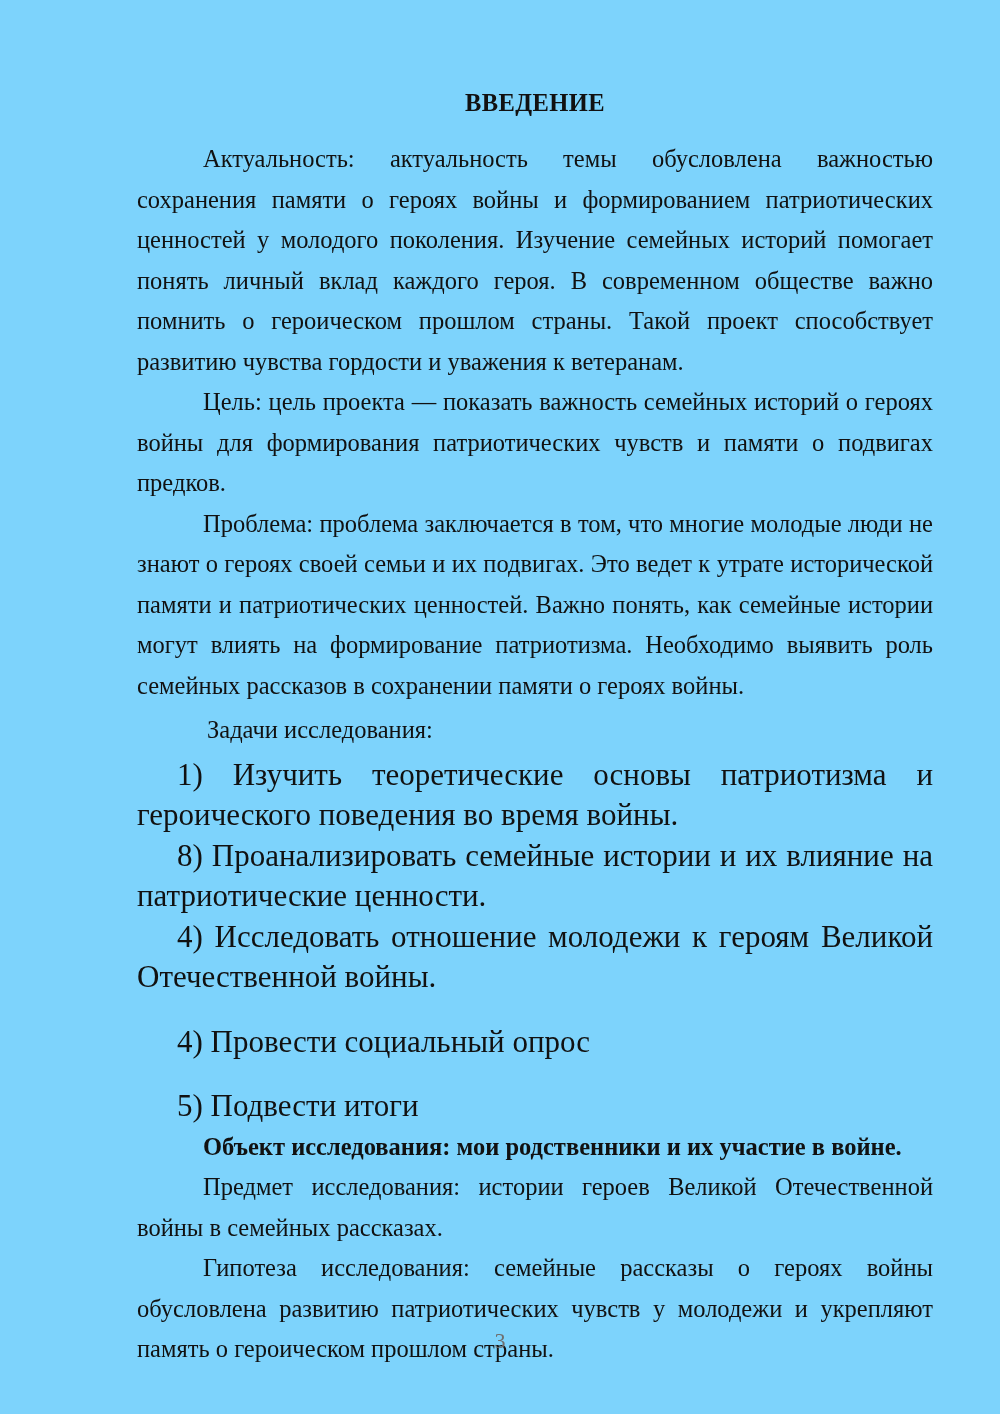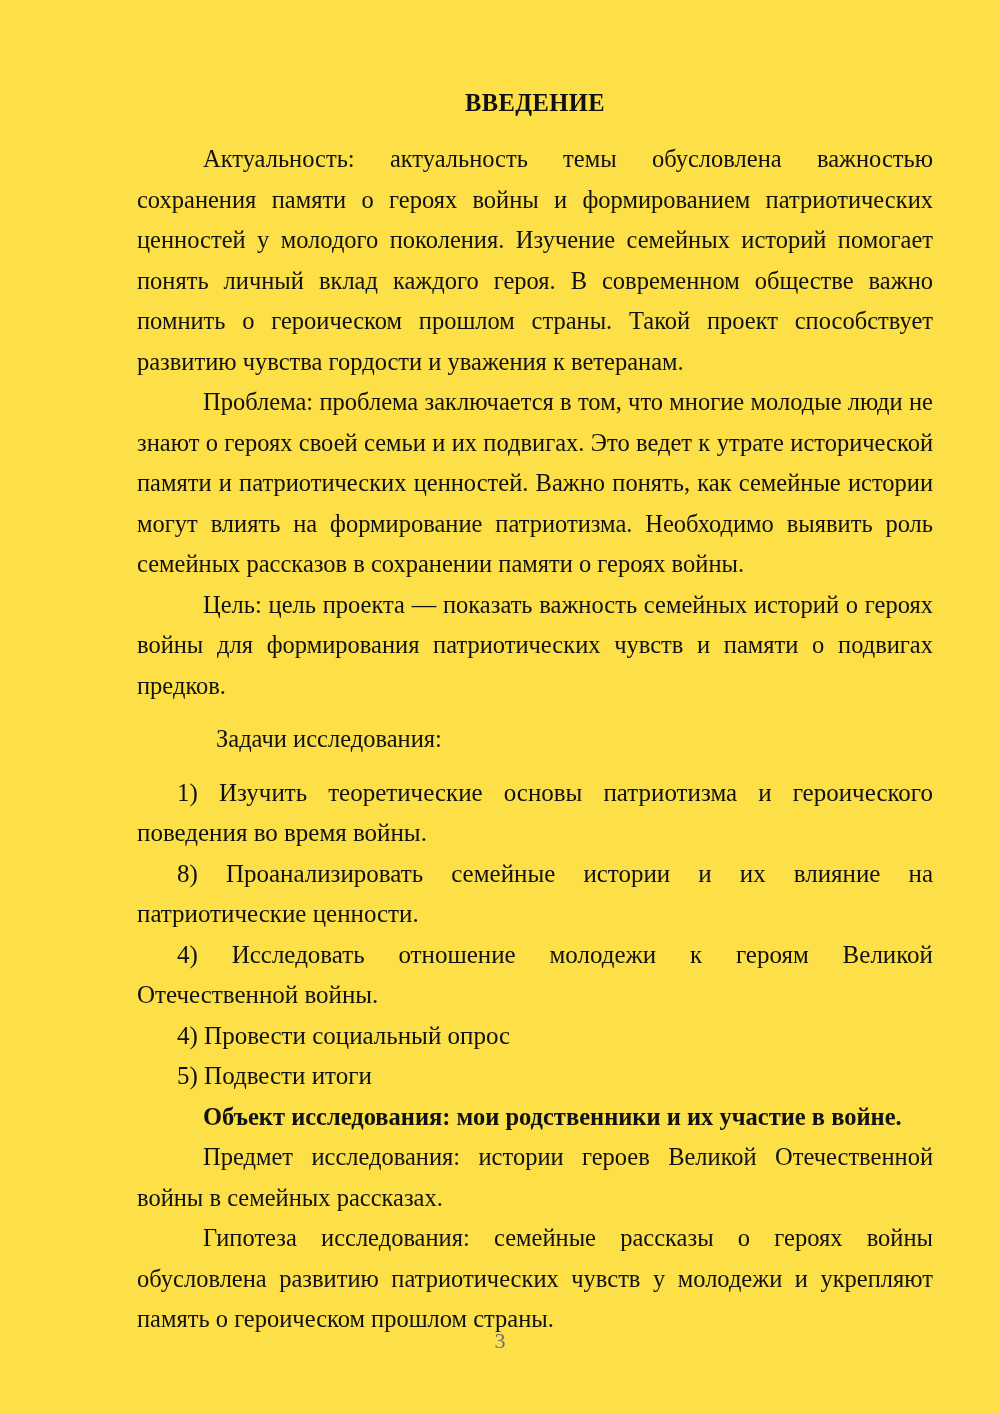--- a/index.html
+++ b/index.html
@@ -16,21 +16,21 @@
     color: #111111;
     -webkit-font-smoothing: antialiased;
   }
 
   .page {
     position: absolute;
     left: 0;
     top: 0;
     width: 1000px;
     height: 1414px;
-    background: #fde047;
+    background: #7dd3fc;
     box-sizing: border-box;
   }
 
   .content {
     position: absolute;
     left: 137px;
     top: 88px;
     width: 796px;
   }
 
@@ -53,37 +53,38 @@
     hyphens: none;
     word-spacing: 0px;
   }
 
   p.para.last-left {
     text-align: left;
     font-weight: bold;
   }
 
   p.listitem {
-    font-size: 25px;
+    font-size: 31px;
     line-height: 40.5px;
     text-align: justify;
     text-justify: inter-word;
     margin: 0;
     text-indent: 40px;
   }
 
   p.listitem.noj {
     text-align: left;
+    margin-top: 24px;
   }
 
   p.heading-line {
     font-size: 24.5px;
     line-height: 40.5px;
     text-align: left;
-    margin: 13px;
+    margin: 4px;
     text-indent: 66px;
   }
 
   .page-number {
     position: absolute;
     left: 0;
     top: 1330px;
     width: 1000px;
     text-align: center;
     font-size: 22px;
@@ -95,23 +96,23 @@
 <body>
 
 <div class="page">
 
   <div class="content">
 
     <h1 class="doc-title">ВВЕДЕНИЕ</h1>
 
     <p class="para">Актуальность: актуальность темы обусловлена важностью сохранения памяти о героях войны и формированием патриотических ценностей у молодого поколения. Изучение семейных историй помогает понять личный вклад каждого героя. В современном обществе важно помнить о героическом прошлом страны. Такой проект способствует развитию чувства гордости и уважения к ветеранам.</p>
 
+    <p class="para">Цель: цель проекта — показать важность семейных историй о героях войны для формирования патриотических чувств и памяти о подвигах предков.</p>
+
     <p class="para">Проблема: проблема заключается в том, что многие молодые люди не знают о героях своей семьи и их подвигах. Это ведет к утрате исторической памяти и патриотических ценностей. Важно понять, как семейные истории могут влиять на формирование патриотизма. Необходимо выявить роль семейных рассказов в сохранении памяти о героях войны.</p>
-
-    <p class="para">Цель: цель проекта — показать важность семейных историй о героях войны для формирования патриотических чувств и памяти о подвигах предков.</p>
 
     <p class="heading-line">Задачи исследования:</p>
 
     <p class="listitem">1) Изучить теоретические основы патриотизма и героического поведения во время войны.</p>
 
     <p class="listitem">8) Проанализировать семейные истории и их влияние на патриотические ценности.</p>
 
     <p class="listitem">4) Исследовать отношение молодежи к героям Великой Отечественной войны.</p>
 
     <p class="listitem noj">4) Провести социальный опрос</p>

